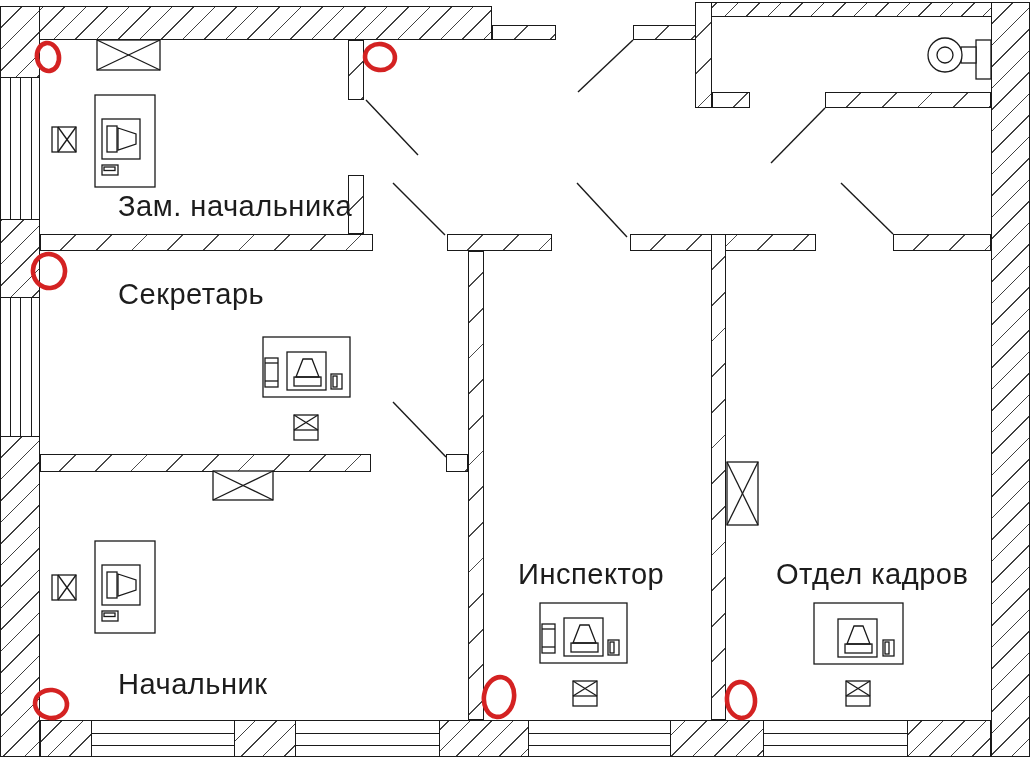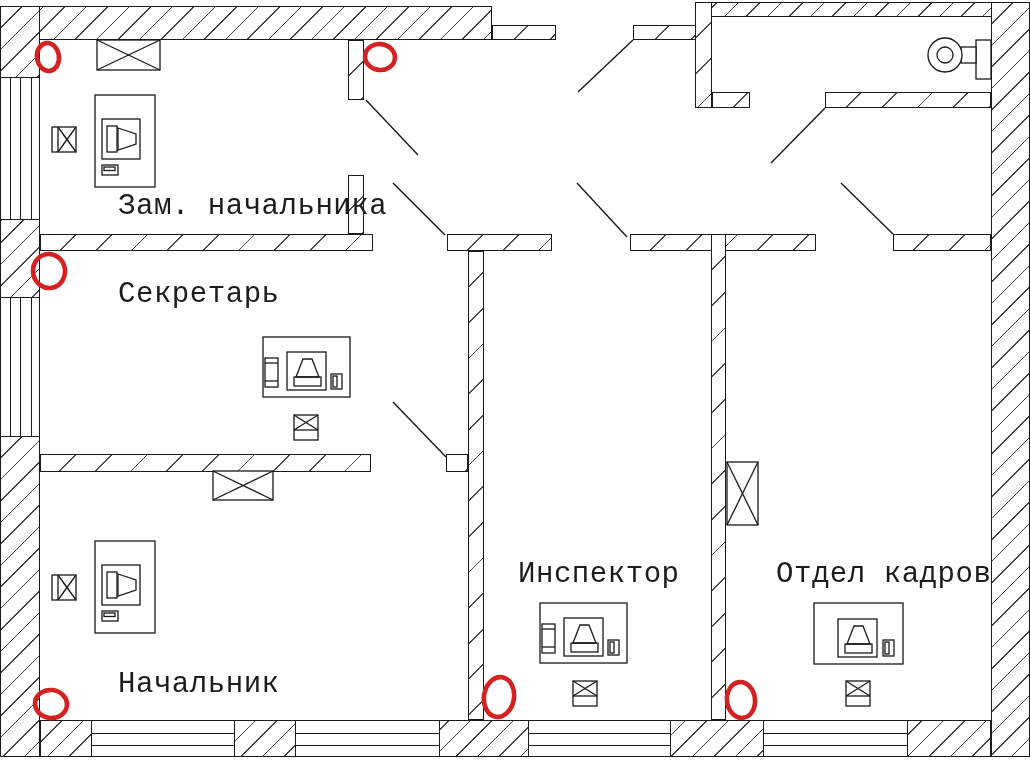--- a/index.html
+++ b/index.html
@@ -1,18 +1,18 @@
 <!DOCTYPE html>
 <html><head>
 <meta charset="utf-8">
 <style>
   html,body{margin:0;padding:0;background:#ffffff;}
   #plan{
     position:relative;width:1030px;height:763px;background:#ffffff;
-    overflow:hidden;font-family:Liberation Mono, monospace;
+    overflow:hidden;font-family:Liberation Sans, sans-serif;
   }
   .wall{
     position:absolute;box-sizing:border-box;border:1.2px solid #1a1a1a;
     background-color:#ffffff;
     background-image:repeating-linear-gradient(135deg,transparent 0,transparent 14px,rgba(30,30,30,.85) 14px,rgba(30,30,30,.85) 15.2px);
   }
   .wall--light{
     background-image:repeating-linear-gradient(135deg,transparent 0,transparent 24px,rgba(30,30,30,.8) 24px,rgba(30,30,30,.8) 25.2px);
   }
   .window{

